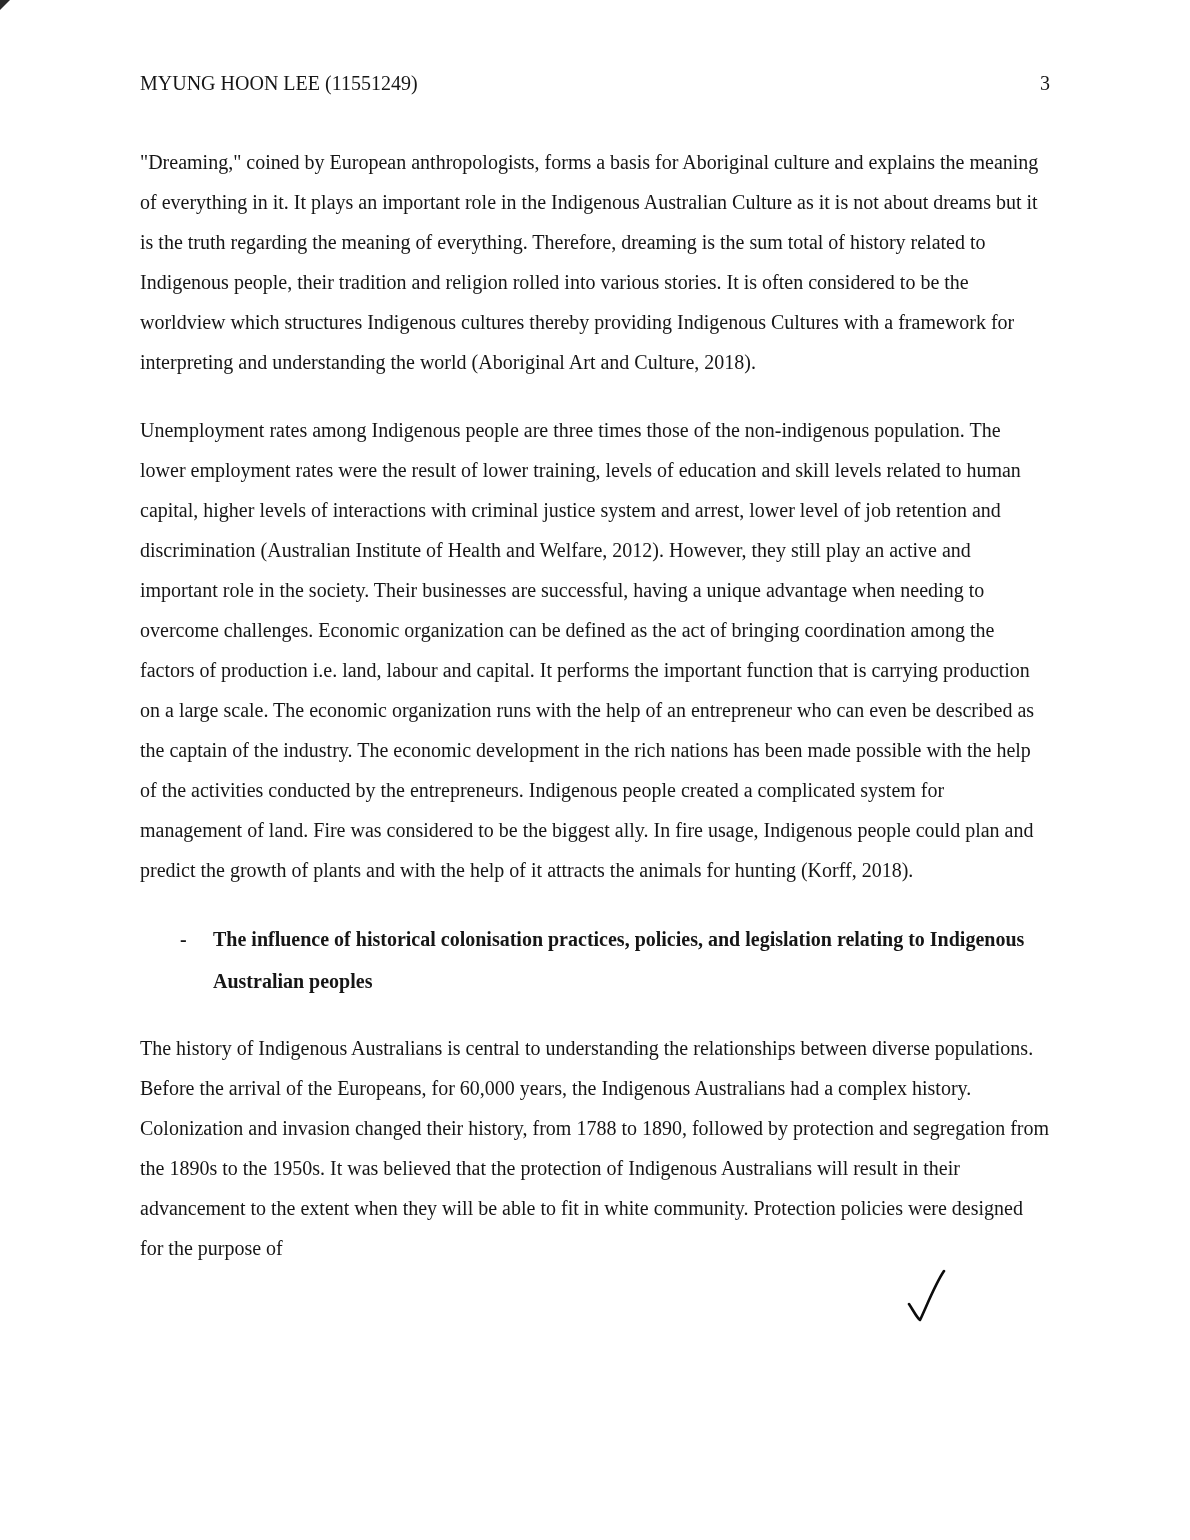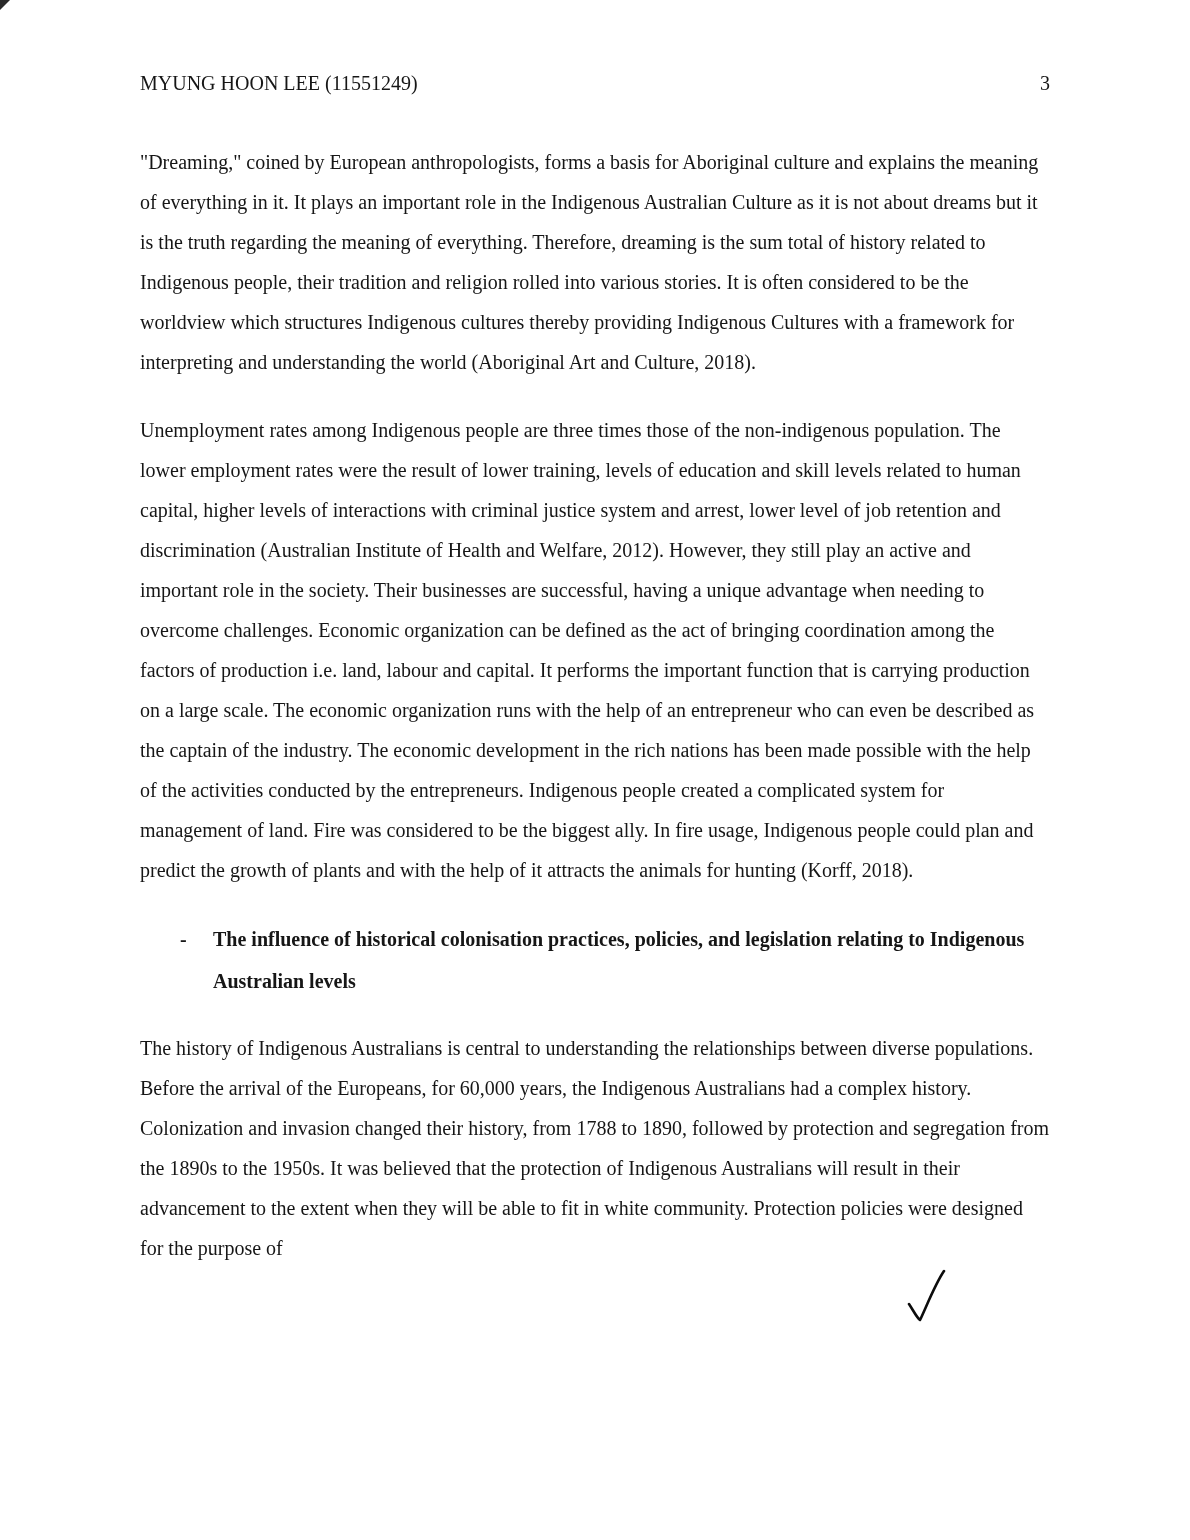--- a/index.html
+++ b/index.html
@@ -77,21 +77,21 @@
   </div>
 
   <div class="doc-body">
 
     <p>"Dreaming," coined by European anthropologists, forms a basis for Aboriginal culture and explains the meaning of everything in it. It plays an important role in the Indigenous Australian Culture as it is not about dreams but it is the truth regarding the meaning of everything. Therefore, dreaming is the sum total of history related to Indigenous people, their tradition and religion rolled into various stories. It is often considered to be the worldview which structures Indigenous cultures thereby providing Indigenous Cultures with a framework for interpreting and understanding the world (Aboriginal Art and Culture, 2018).</p>
 
     <p>Unemployment rates among Indigenous people are three times those of the non-indigenous population.  The lower employment rates were the result of lower training, levels of education and skill levels related to human capital, higher levels of interactions with criminal justice system and arrest, lower level of job retention and discrimination (Australian Institute of Health and Welfare, 2012). However, they still play an active and important role in the society. Their businesses are successful, having a unique advantage when needing to overcome challenges. Economic organization can be defined as the act of bringing coordination among the factors of production i.e. land, labour and capital. It performs the important function that is carrying production on a large scale. The economic organization runs with the help of an entrepreneur who can even be described as the captain of the industry. The economic development in the rich nations has been made possible with the help of the activities conducted by the entrepreneurs. Indigenous people created a complicated system for management of land. Fire was considered to be the biggest ally. In fire usage, Indigenous people could plan and predict the growth of plants and with the help of it attracts the animals for hunting (Korff, 2018).</p>
 
     <div class="heading-item">
       <span class="heading-dash">-</span>
-      <span class="heading-text">The influence of historical colonisation practices, policies, and legislation relating to Indigenous Australian levels</span>
+      <span class="heading-text">The influence of historical colonisation practices, policies, and legislation relating to Indigenous Australian peoples</span>
     </div>
 
     <p>The history of Indigenous Australians is central to understanding the relationships between diverse populations. Before the arrival of the Europeans, for 60,000 years, the Indigenous Australians had a complex history. Colonization and invasion changed their history, from 1788 to 1890, followed by protection and segregation from the 1890s to the 1950s. It was believed that the protection of Indigenous Australians will result in their advancement to the extent when they will be able to fit in white community. Protection policies were designed for the purpose of</p>
 
   </div>
 
   <svg class="checkmark" viewBox="0 0 48 58" xmlns="http://www.w3.org/2000/svg">
     <path d="M 6 36 C 10 42, 14 50, 17 52 C 22 42, 32 16, 41 3" fill="none" stroke="#0c0c0c" stroke-width="2.6" stroke-linecap="round" stroke-linejoin="round"></path>
   </svg>
 

